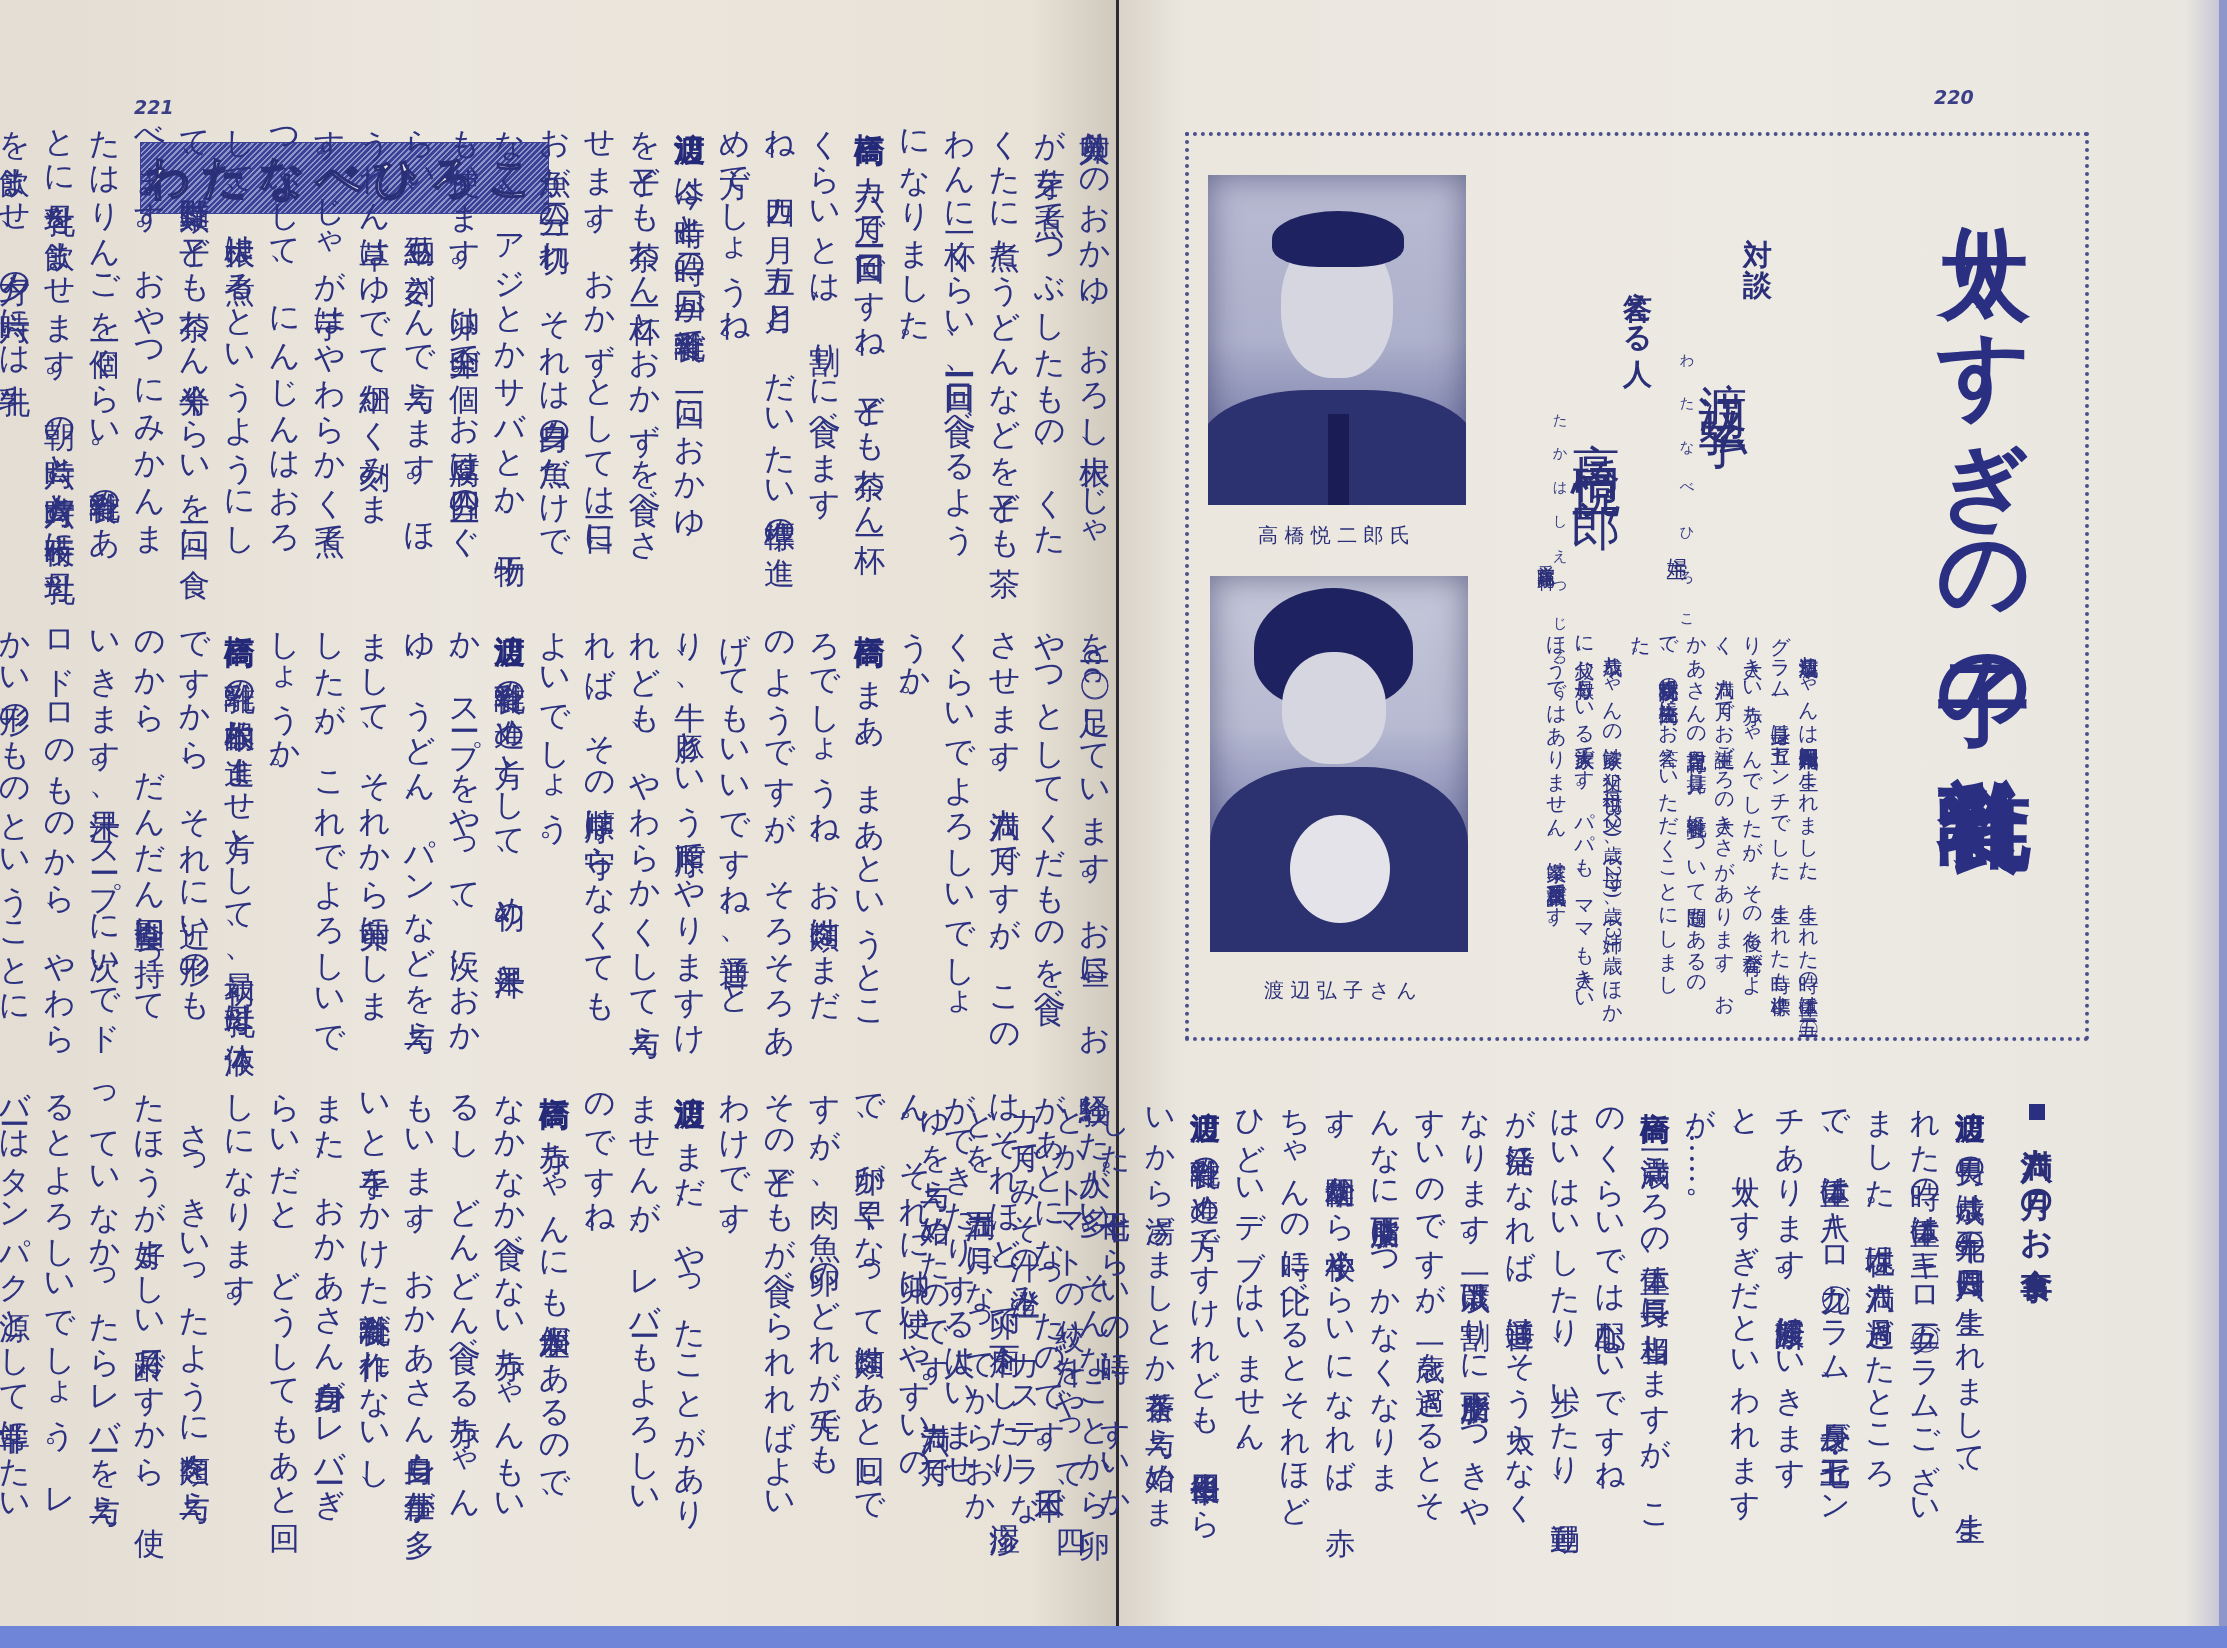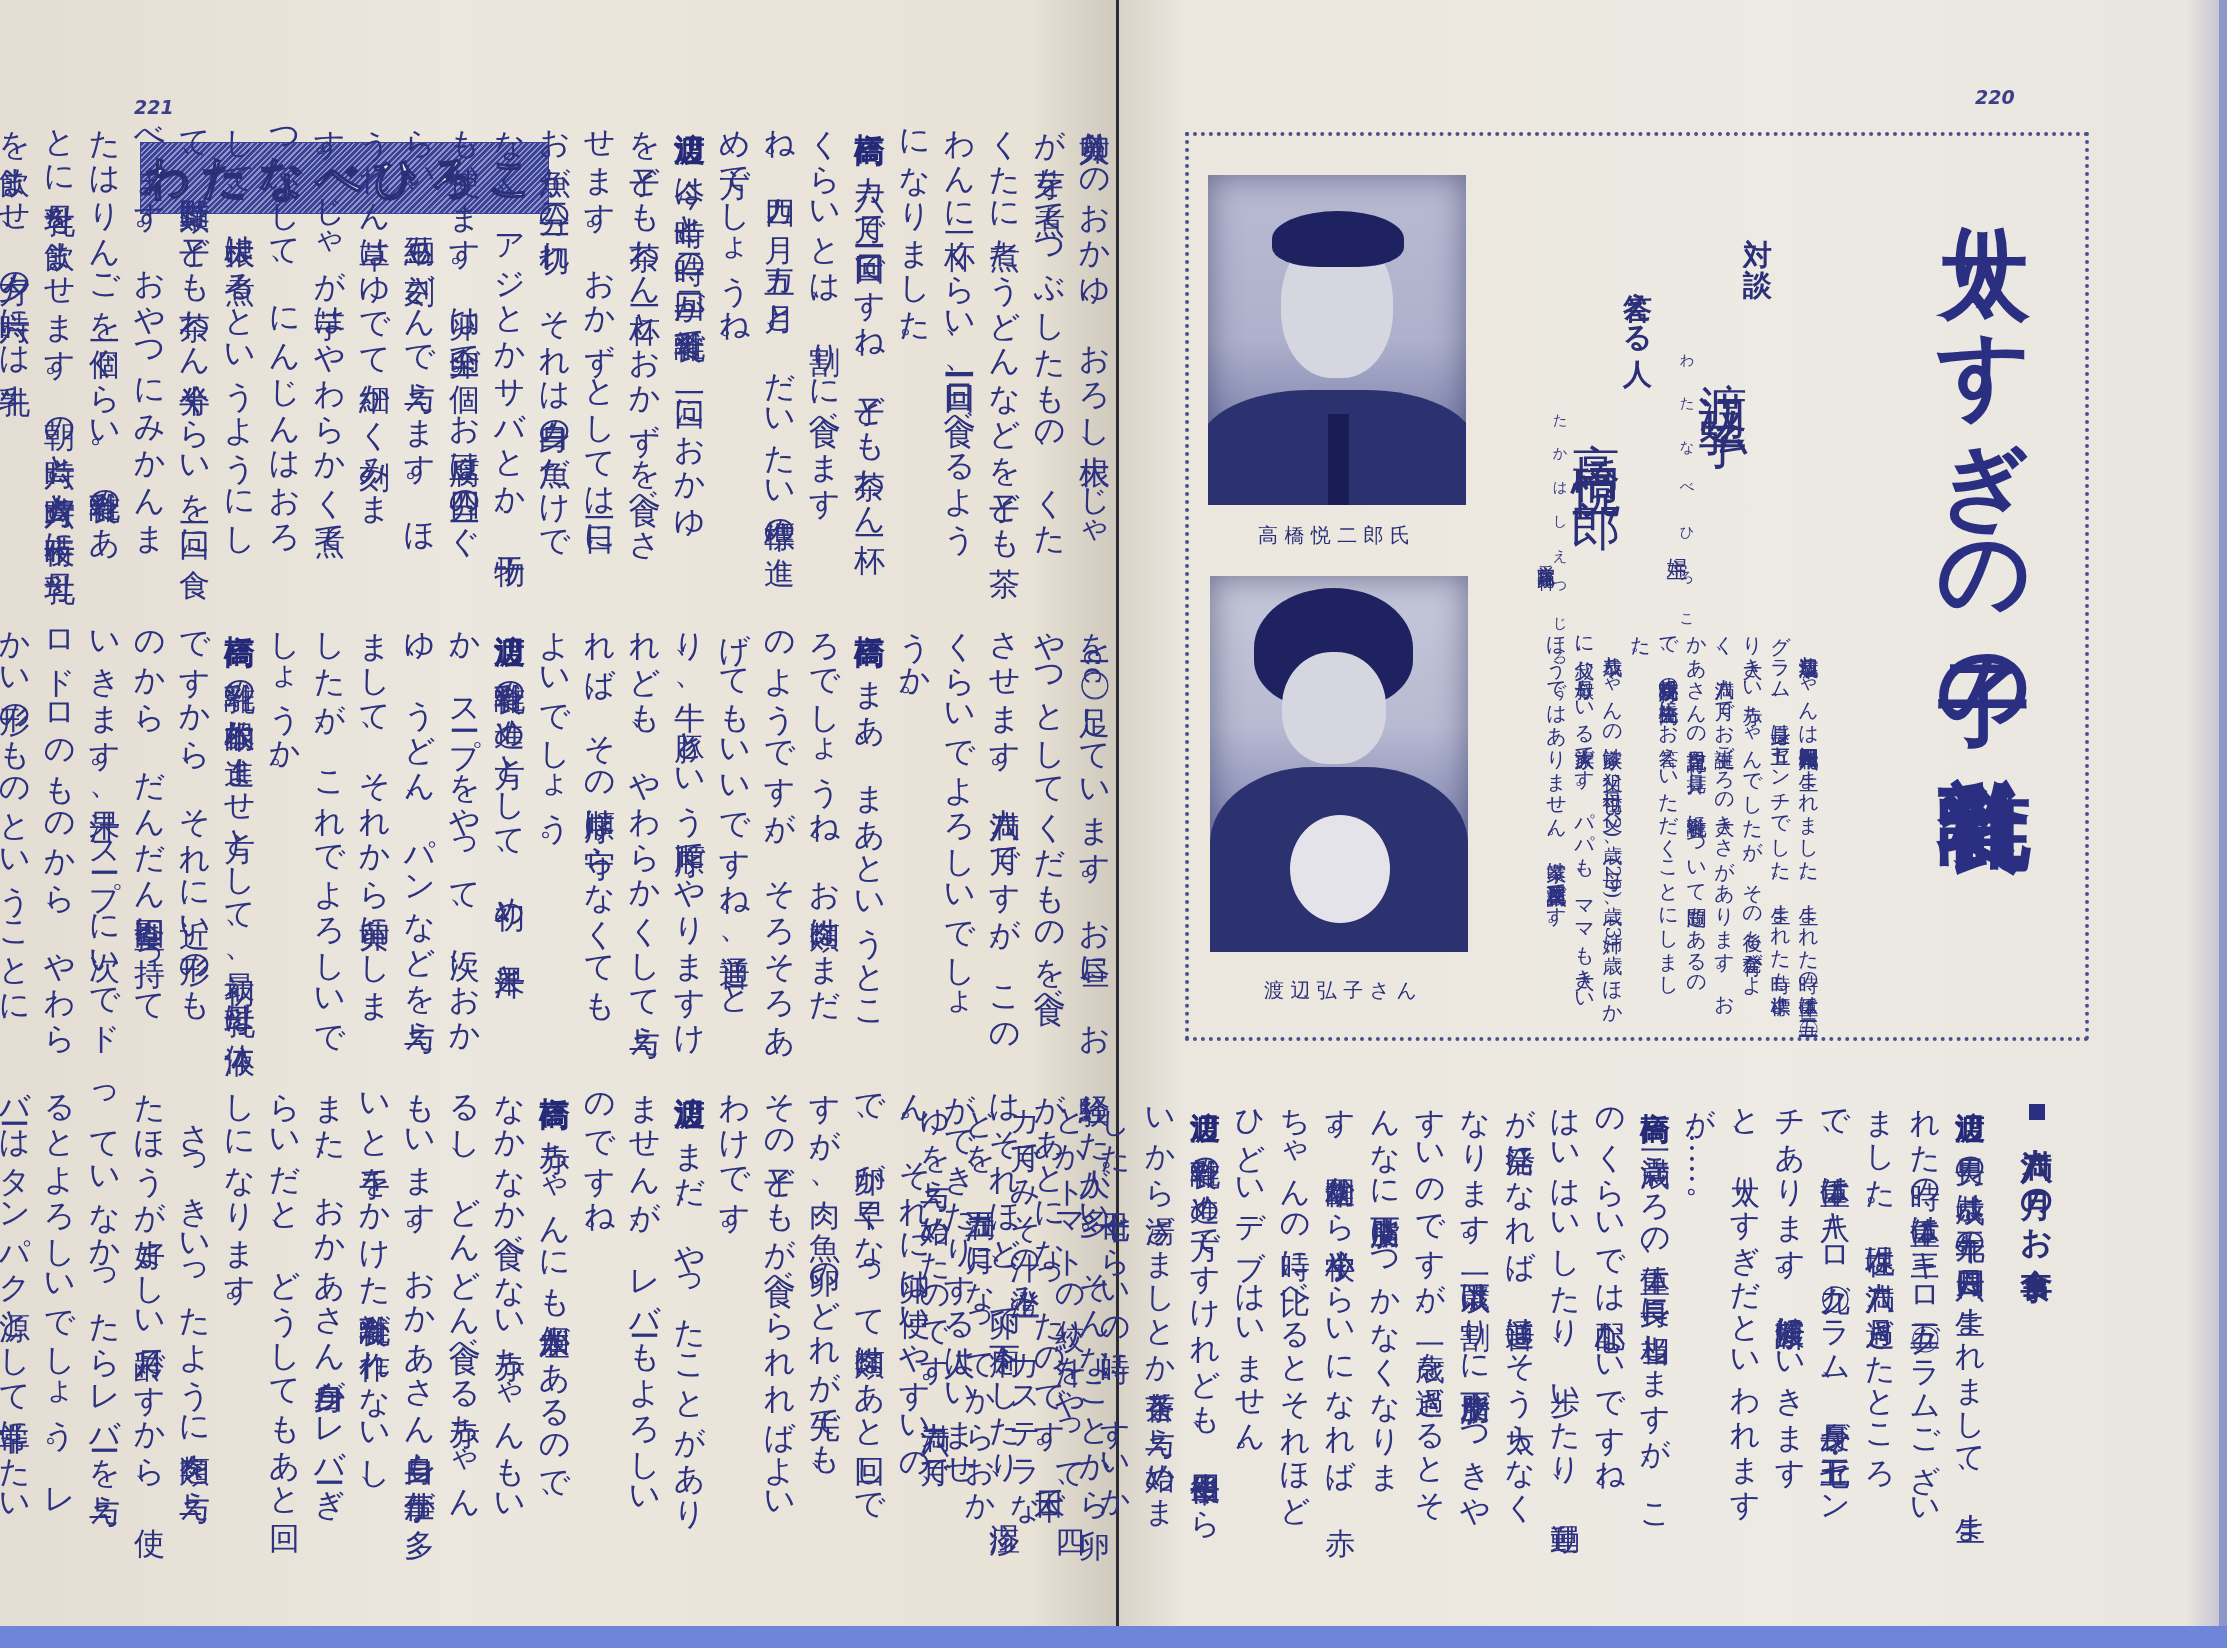--- a/index.html
+++ b/index.html
@@ -18,21 +18,21 @@
   .page.left  { left:0; width:1119px; background:linear-gradient(90deg,#e3ddd3 0%,#ece7de 40%,#e8e2d7 92%,#cfc8bc 100%); }
   .page.right { left:1119px; width:1100px; background:linear-gradient(90deg,#d9d3c8 0%,#ebe7df 6%,#edeae3 60%,#e9e6df 97%,#c9c7d6 100%); }
   .gutter { position:absolute; left:1116px; top:0; width:4.8px; height:1626px; background:#2c2a33; }
   .bottom-band { position:absolute; left:0; top:1626px; width:2227px; height:22px; background:#6f86d8; }
 
   .page-number {
     position:absolute; font-family:"DejaVu Sans", sans-serif; font-style:italic; font-weight:bold;
     font-size:19px; color:#3a3f86;
   }
   .page-number.p221 { left:134px; top:96px; }
-  .page-number.p220 { left:1975px; top:86px; }
+  .page-number.p220 { left:1934px; top:86px; }
 
   
   .vblock {
     position:absolute;
     writing-mode:vertical-rl;
     font-size:31px; line-height:45px; letter-spacing:0.8px;
     color:#2d3280;
   }
   .vblock p { margin:0; }
   .spk { font-family:"DejaVu Sans", sans-serif; font-weight:bold; color:#252a78; margin-bottom:14.4px; }

